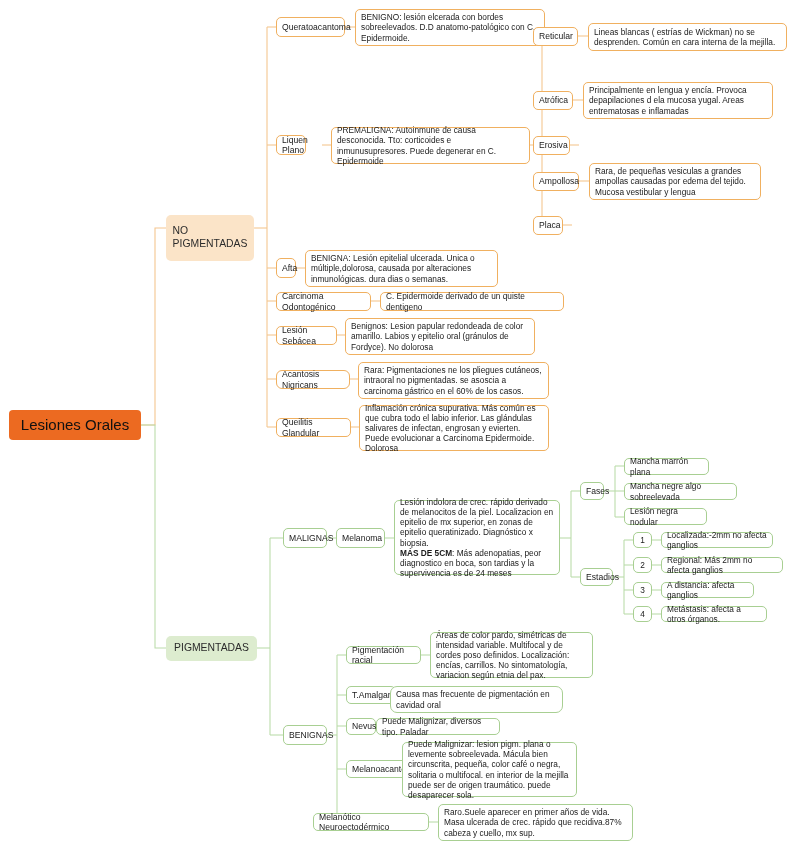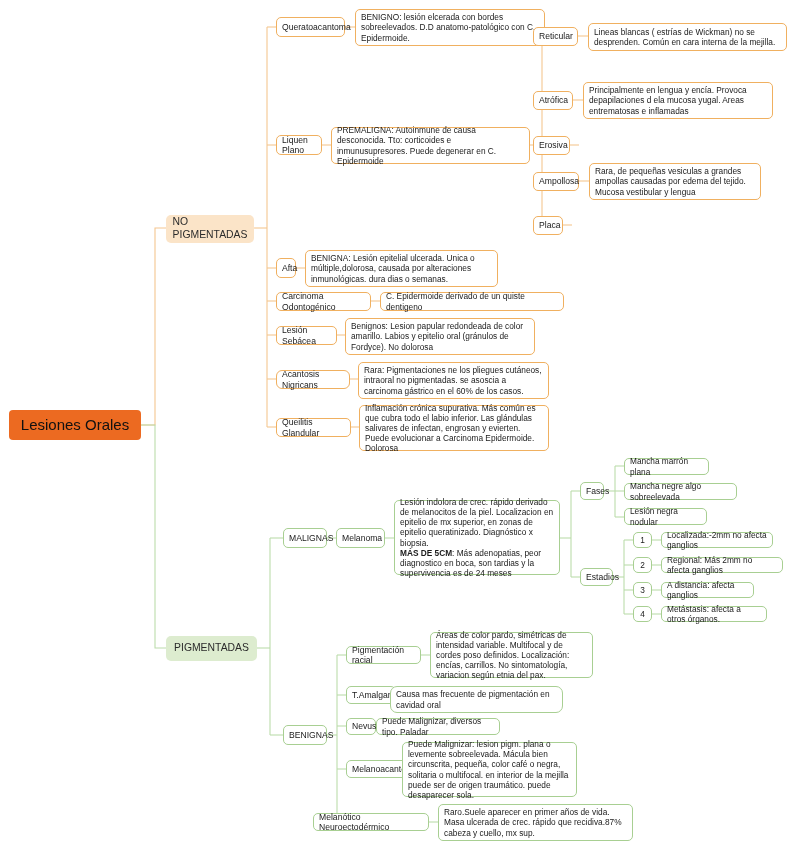--- a/index.html
+++ b/index.html
@@ -43,21 +43,21 @@
     color: #111111;
     font-size: 15px;
     padding: 7px 10px;
     justify-content: center;
   }
   .node.cat-o {
     background: #fbe4c8;
     border: none;
     font-size: 10.4px;
     color: #2b2b2b;
-    padding: 14px 9px;
+    padding: 23px 9px;
     justify-content: center;
   }
   .node.cat-g {
     background: #ddeccf;
     border: none;
     font-size: 10.4px;
     color: #2b2b2b;
     padding: 12px 9px;
     justify-content: center;
   }
@@ -162,21 +162,21 @@
 
   <div class="node root" style="left:9px; top:410px; width:132px; height:30px;">Lesiones Orales</div>
 
   <div class="node cat-o" style="left:166px; top:215px; width:88px; height:26px;">NO PIGMENTADAS</div>
 
   <div class="node cat-g" style="left:166px; top:636px; width:91px; height:25px;">PIGMENTADAS</div>
 
   <div class="node label" style="left:276px; top:17px; width:69px; height:20px;">Queratoacantoma</div>
   <div class="node" style="left:355px; top:9px; width:190px; height:37px;">BENIGNO: lesión elcerada con bordes sobreelevados. D.D anatomo-patológico con C. Epidermoide.</div>
 
-  <div class="node label" style="left:276px; top:135px; width:46px; height:20px;">Liquen Plano</div>
+  <div class="node label" style="left:276px; top:135px; width:30px; height:20px;">Liquen Plano</div>
   <div class="node" style="left:331px; top:127px; width:199px; height:37px;">PREMALIGNA: Autoinmune de causa desconocida. Tto: corticoides e inmunusupresores. Puede degenerar en C. Epidermoide</div>
 
   <div class="node label" style="left:276px; top:258px; width:20px; height:20px;">Afta</div>
   <div class="node" style="left:305px; top:250px; width:193px; height:37px;">BENIGNA: Lesión epitelial ulcerada. Unica o múltiple,dolorosa, causada por alteraciones inmunológicas. dura dias o semanas.</div>
 
   <div class="node label" style="left:276px; top:292px; width:95px; height:19px;">Carcinoma Odontogénico</div>
   <div class="node" style="left:380px; top:292px; width:184px; height:19px;">C. Epidermoide derivado de un quiste dentigeno</div>
 
   <div class="node label" style="left:276px; top:326px; width:61px; height:19px;">Lesión Sebácea</div>
   <div class="node" style="left:345px; top:318px; width:190px; height:37px;">Benignos: Lesion papular redondeada de color amarillo. Labios y epitelio oral (gránulos de Fordyce). No dolorosa</div>

